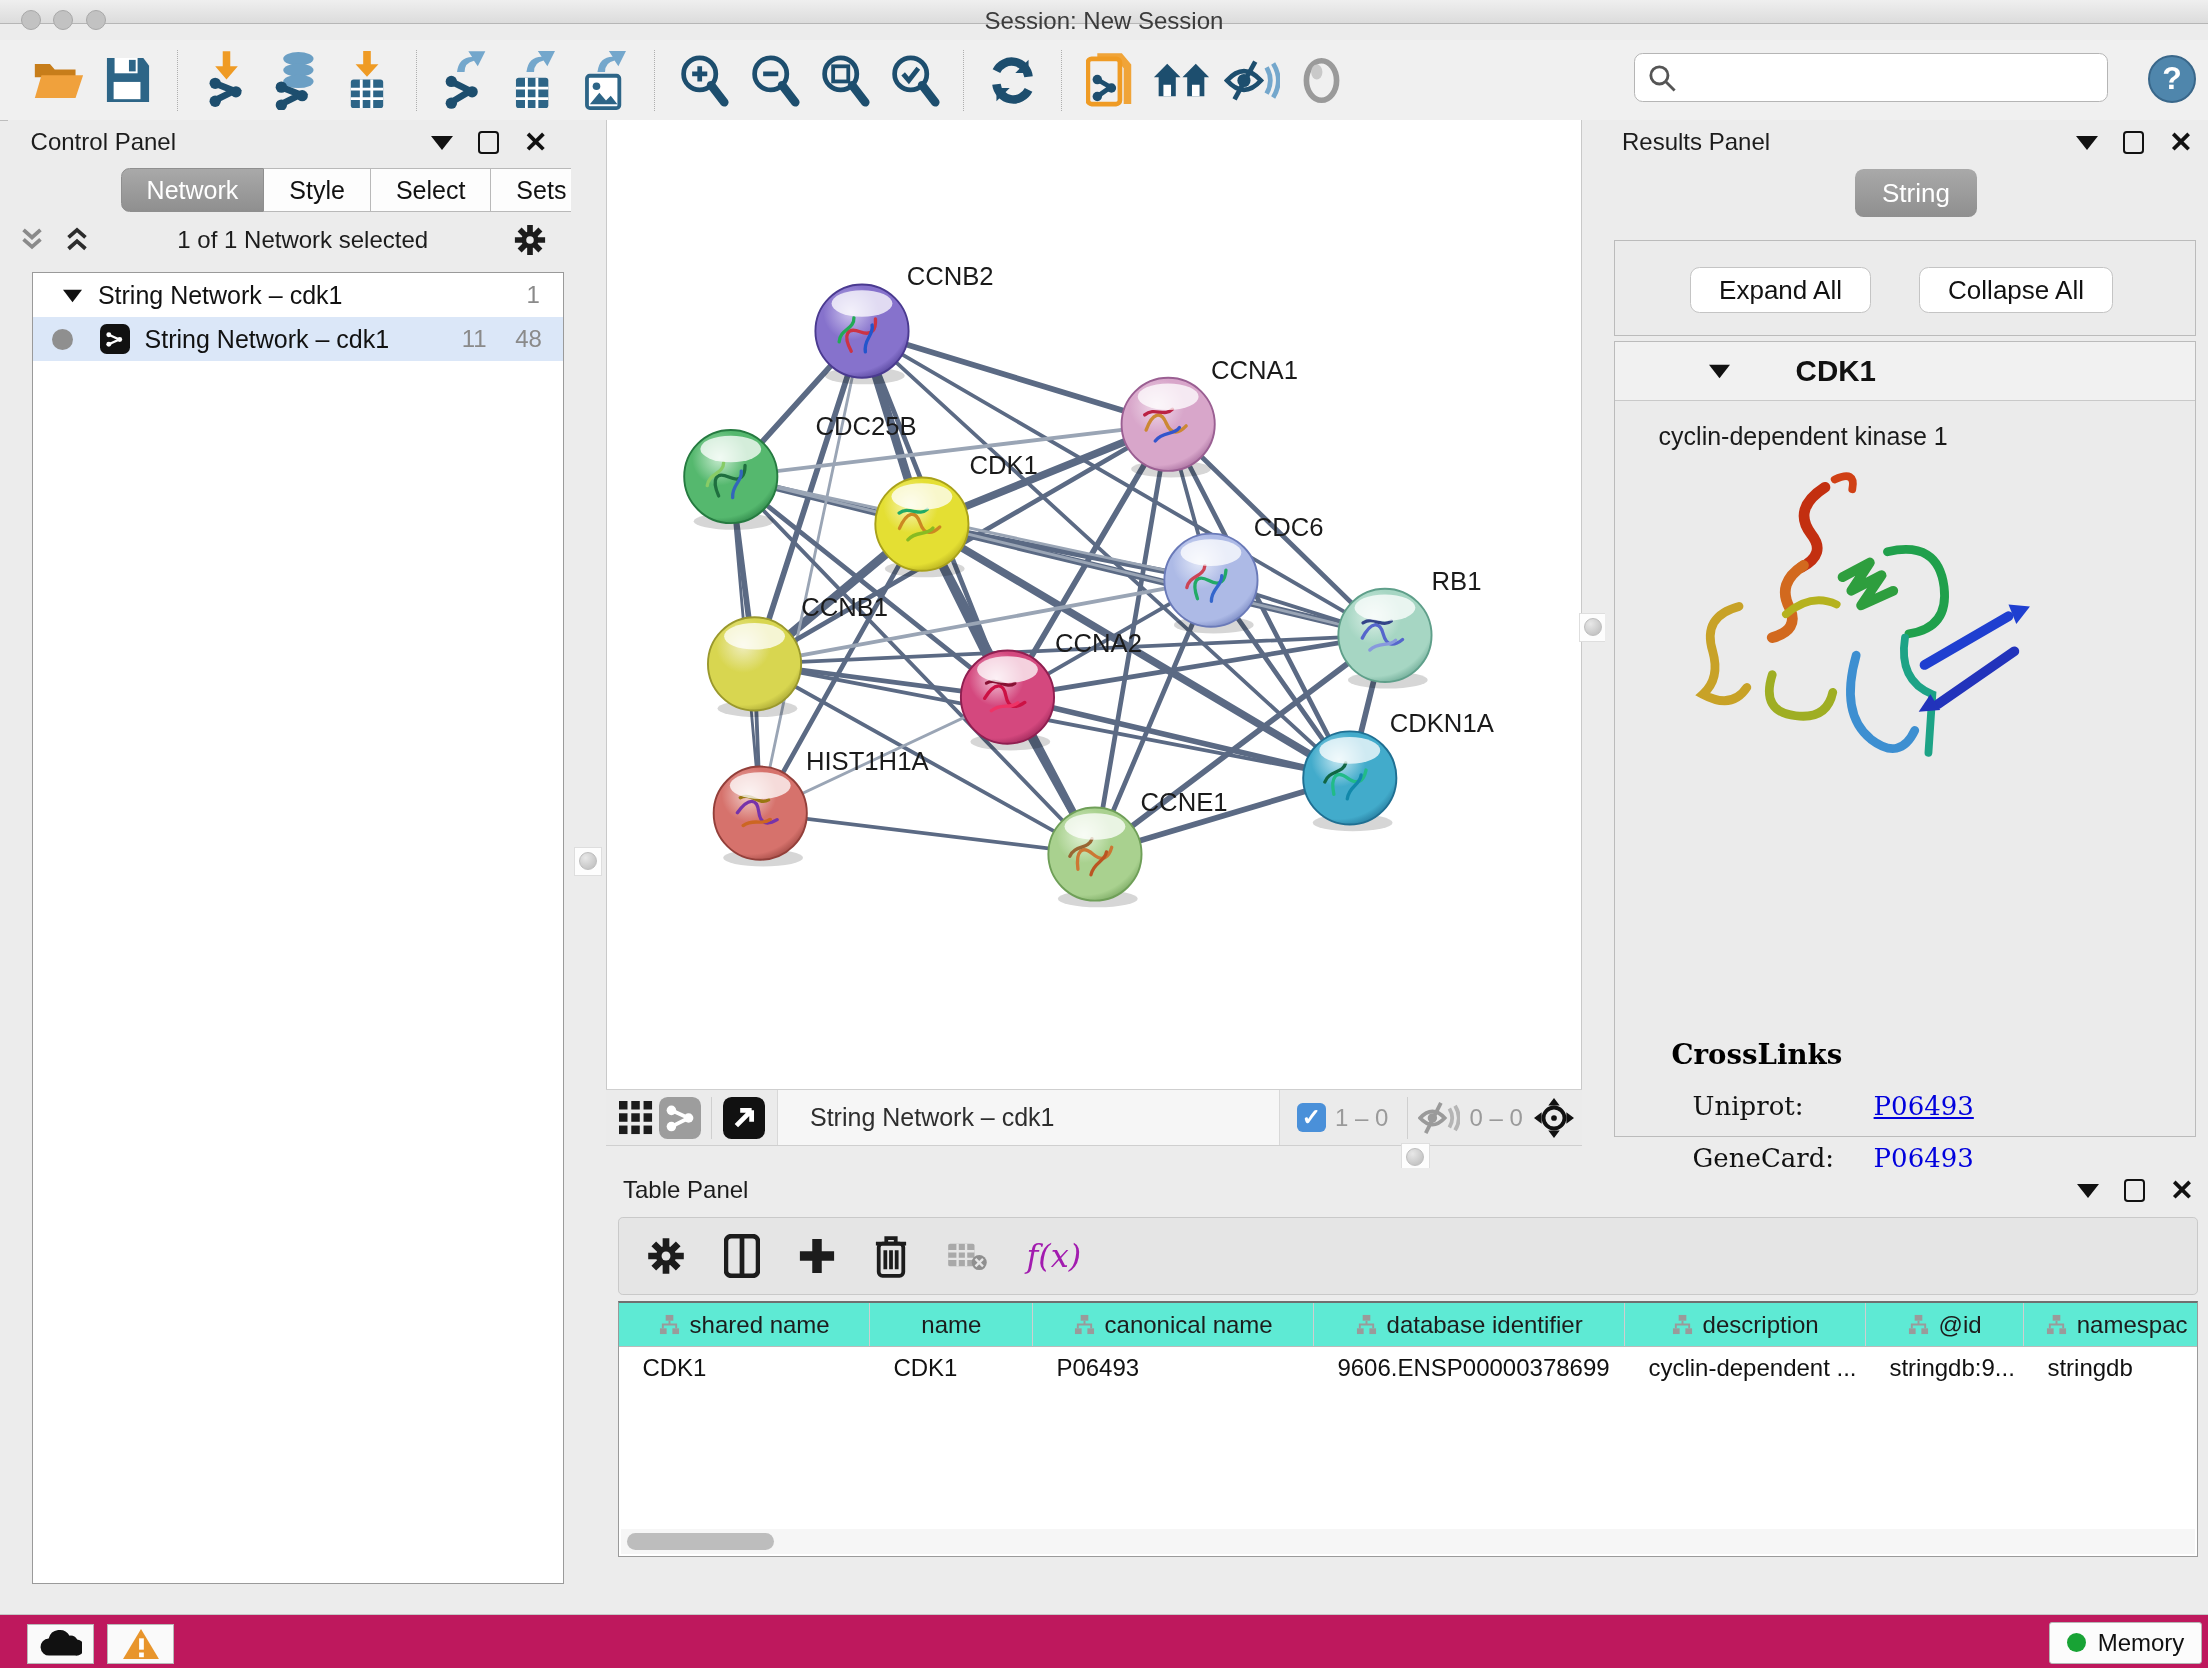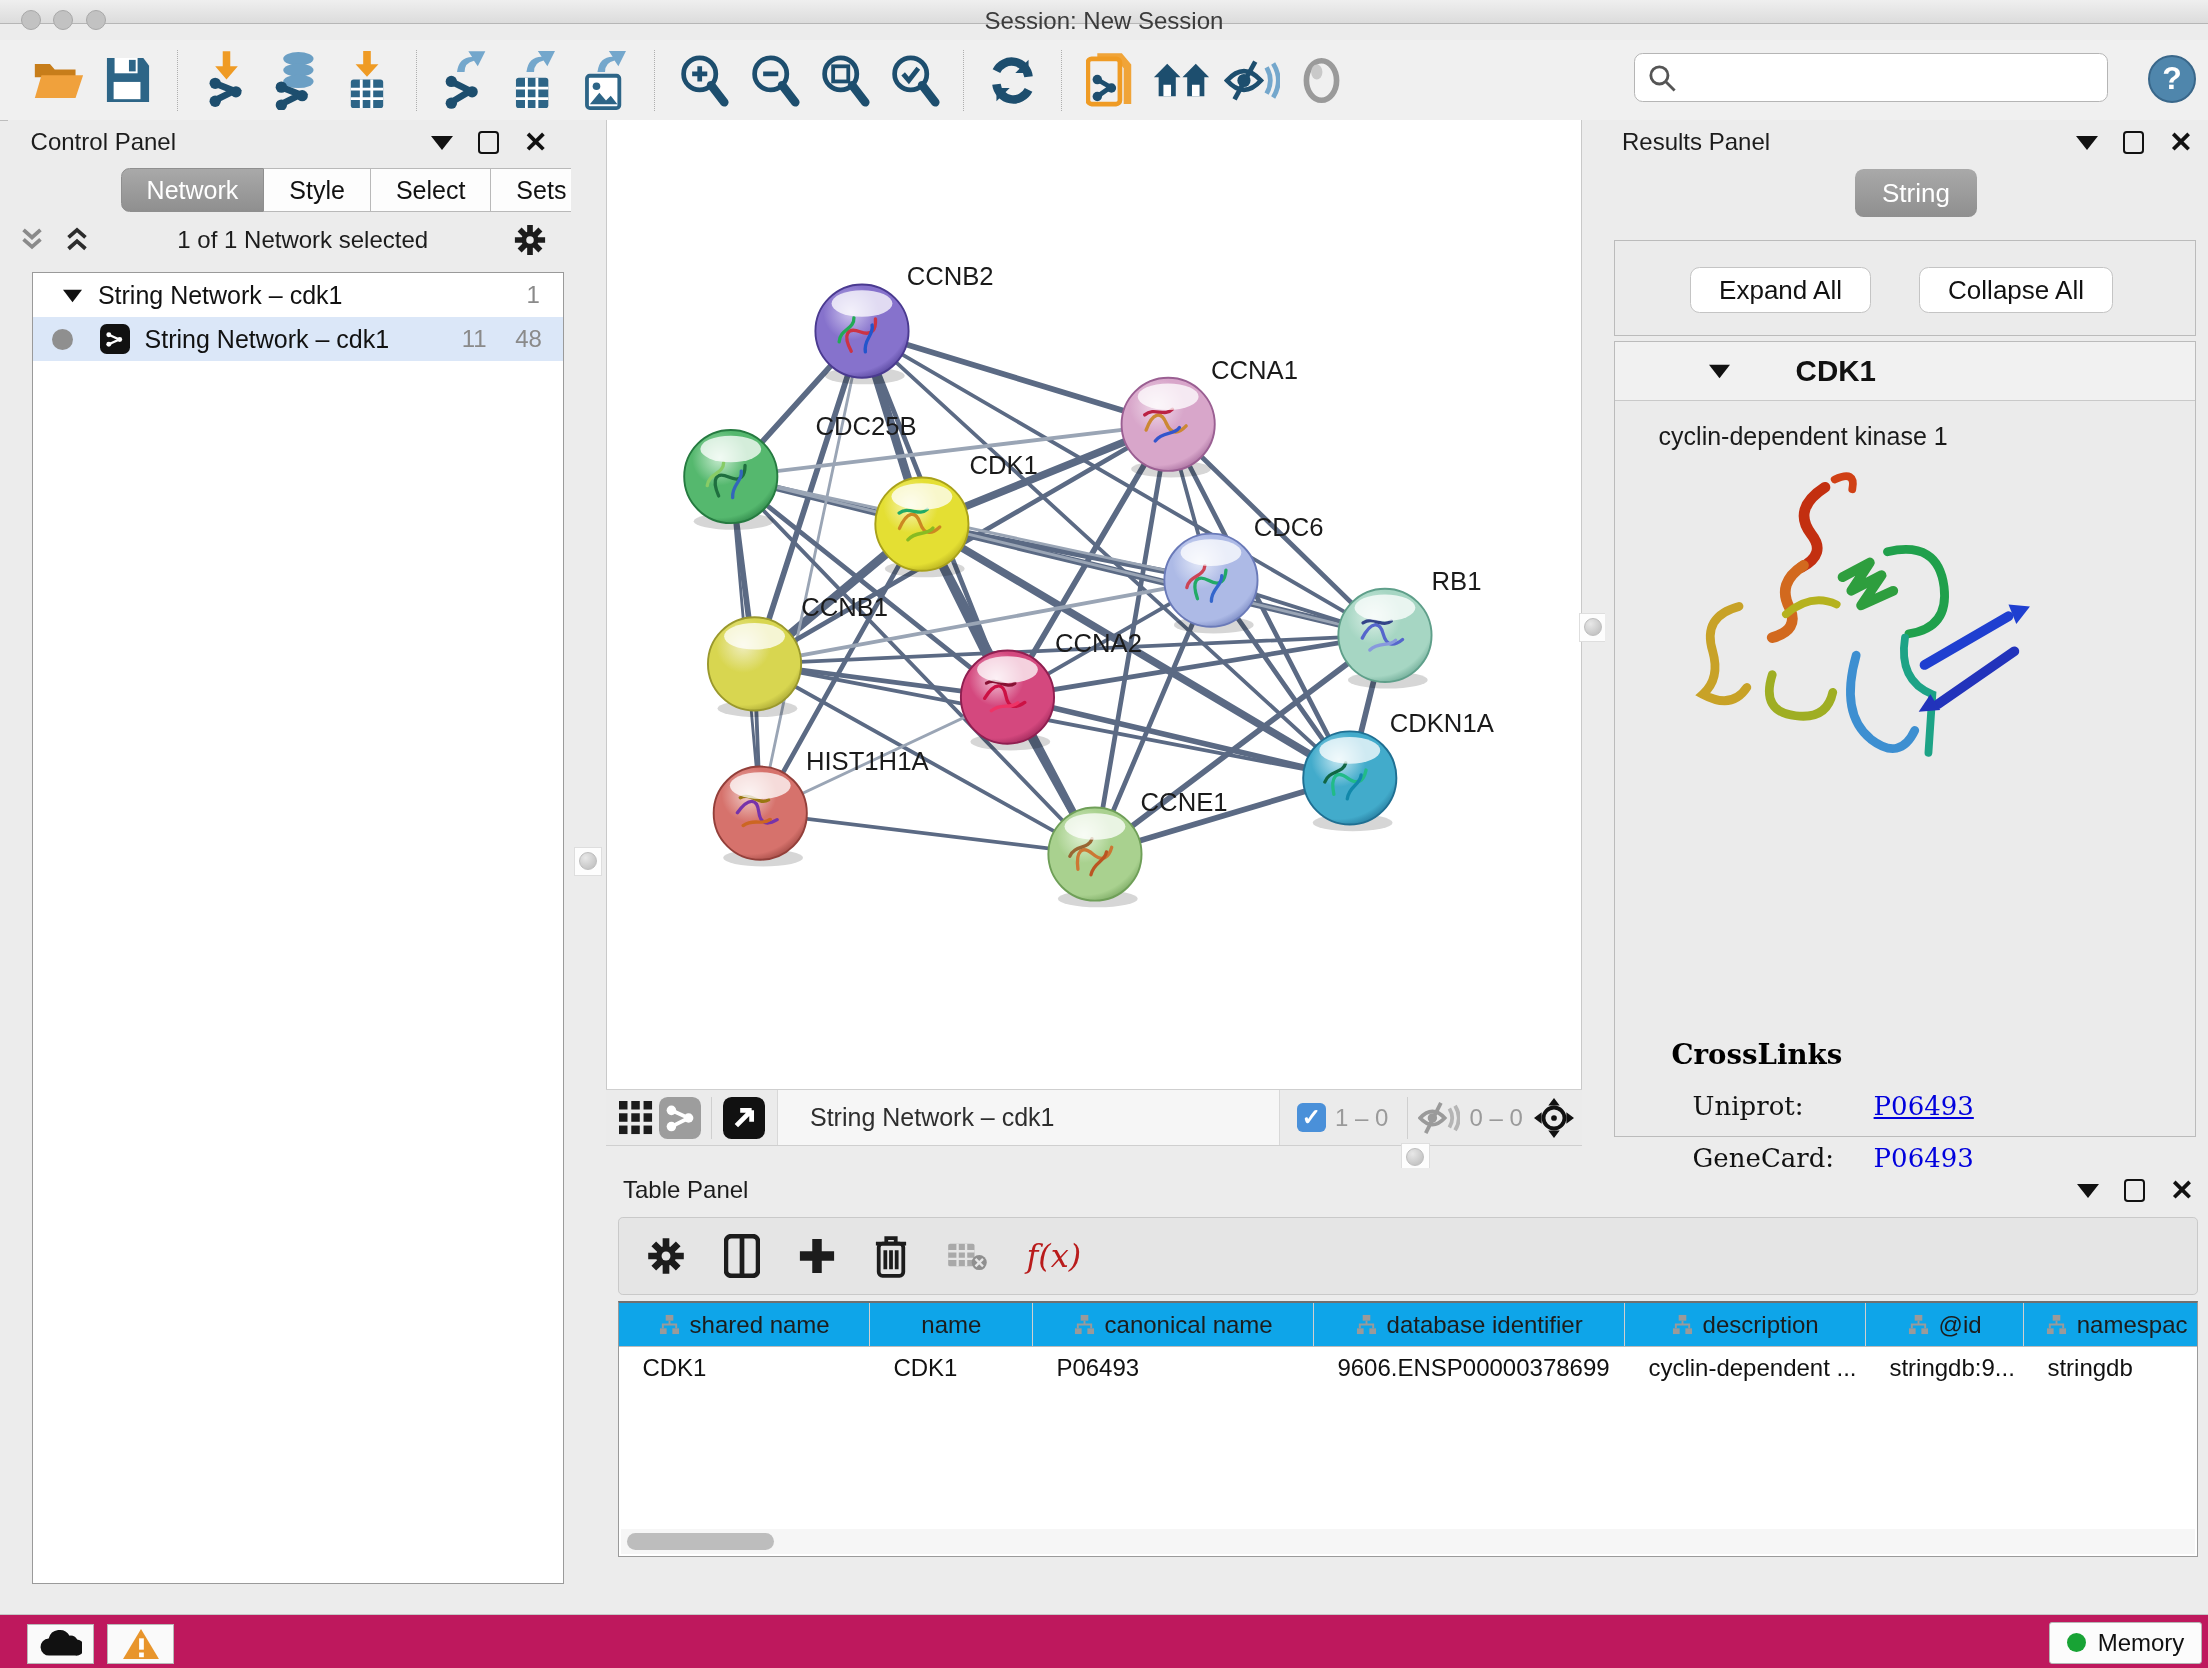--- a/index.html
+++ b/index.html
@@ -101,24 +101,24 @@
   .xl-row { position:absolute; left:78px; width:495px; display:flex;
     font-family:"DejaVu Serif",serif; font-size:26px; }
   .xl-label { width:181px; color:#111; }
   .xl-link { color:#0000dd; text-decoration:underline; }
 
   
   .tpanel { position:absolute; left:606px; top:1168px; width:1603px; height:446px; background:#ececec; }
   .tp-toolbar { position:absolute; left:12.4px; right:11.4px; top:49px; height:78px;
     background:#e5e5e5; border:1.9px solid #c9c9c9; border-radius:4.8px;
     display:flex; align-items:center; padding-left:27px; gap:38px; }
-  .fx { font-family:"DejaVu Serif",serif; font-style:italic; font-size:32px; color:#b91c1c; }
+  .fx { font-family:"DejaVu Serif",serif; font-style:italic; font-size:32px; color:#a21caf; }
   .tgrid { position:absolute; left:12.4px; right:11.4px; top:133px; bottom:57px;
     background:#fff; border:1.9px solid #9a9a9a; border-top:2.9px solid #707070; overflow:hidden; }
-  .thead { display:flex; height:44px; background:#0ea5e9; border-bottom:1.9px solid #bbb; }
+  .thead { display:flex; height:44px; background:#5eead4; border-bottom:1.9px solid #bbb; }
   .th { display:flex; align-items:center; justify-content:center; gap:9.5px;
     font-size:24px; color:#1c1c1c; border-right:1px solid #cfcfcf; overflow:hidden; white-space:nowrap; flex:none; }
   .trowdata { display:flex; height:42px; align-items:center; }
   .td { font-size:24px; color:#111; padding-left:23px; overflow:hidden; white-space:nowrap; flex:none; }
   .tscroll { position:absolute; left:1.9px; right:1.9px; bottom:1.9px; height:25px; background:#f6f6f6; }
   .tthumb { position:absolute; left:5.7px; top:3.8px; width:147px; height:17px; background:#bdbdbd; border-radius:8.6px; }
   .ttabs { position:absolute; left:0; right:0; bottom:0; height:49px; display:flex; justify-content:center; }
   .ttab { height:46px; padding:0 25px; font-size:26px; display:flex; align-items:center;
     background:#fdfdfd; border:1px solid #c2c2c2; border-left:none; color:#111; border-radius:0; }
   .ttab.first { border-left:1px solid #c2c2c2; border-radius:8.6px 0 0 8.6px; }

